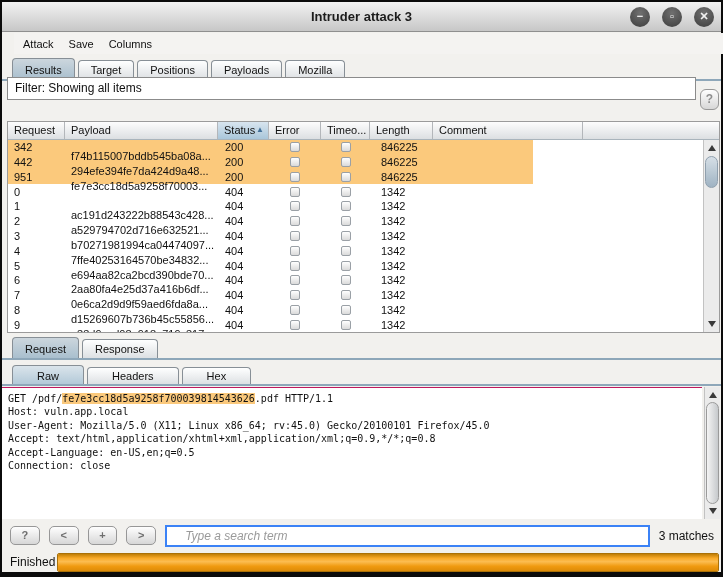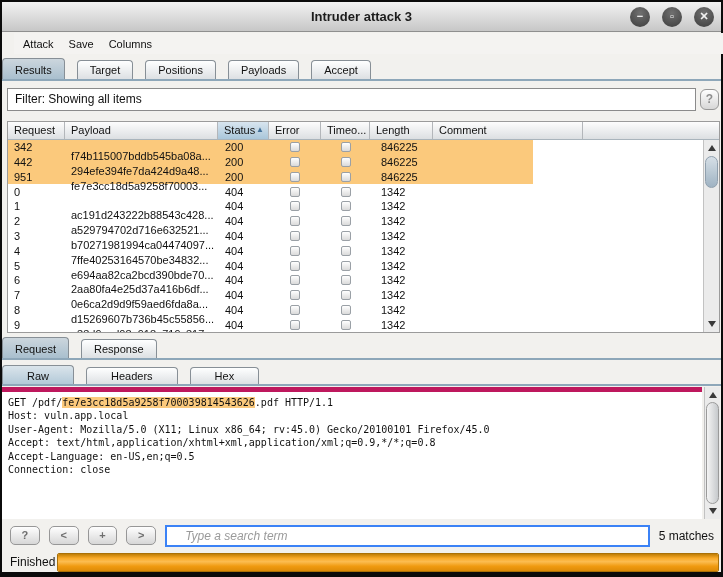--- a/index.html
+++ b/index.html
@@ -17,30 +17,30 @@
     background: radial-gradient(circle at 50% 30%, #707070, #3d3d3d);
     color: #f0f0f0; font-size: 11px; line-height: 19px; text-align: center; font-weight: bold; }
 
   
   .menubar { position: absolute; top: 31px; left: 12px; width: 100%; height: 21px; background: #f4f3f1;
     display: flex; align-items: center; padding-left: 9px; gap: 15px; font-size: 11px; }
   .menu-item { cursor: default; }
 
   
   .tabstrip { position: absolute; left: 0; width: 100%; }
-  .tabs { position: absolute; bottom: 2px; left: 0; display: flex; gap: 12px; align-items: flex-end; justify-content: space-between; }
+  .tabs { position: absolute; bottom: 2px; left: 10px; display: flex; gap: 3px; align-items: flex-end; justify-content: space-between; }
   .tab { border: 1px solid #878f96; border-bottom: none; border-radius: 4px 4px 0 0;
     background: linear-gradient(#feffff, #dde0e3); padding: 3px 12px 3px 12px; font-size: 11px; white-space: nowrap; }
   .tab.active { background: linear-gradient(#ccd6dd 0%, #a9bfce 100%); padding-top: 5px; }
   .tabline { position: absolute; bottom: 0; left: 0; right: 0; height: 2px; background: #8ea7b9; }
   .tabstrip.sub .tab { padding: 2px 24px; }
   .tabstrip.sub .tab.active { background: linear-gradient(#dae4eb, #b3c9d8); padding-top: 4px; }
 
   
-  .filterbox { position: absolute; left: 5px; top: 86px; width: 689px; height: 23px; background: #fff;
+  .filterbox { position: absolute; left: 5px; top: 75px; width: 689px; height: 23px; background: #fff;
     border: 1px solid #8b8b8b; font-size: 12px; line-height: 21px; padding-left: 7px; }
   .helpbtn { position: absolute; width: 19px; height: 21px; border: 1px solid #979797; border-radius: 6px;
     background: linear-gradient(#fefefe, #d7d7d7); color: #8e8e8e; font-weight: bold; font-size: 12px;
     text-align: center; line-height: 19px; }
   .helpbtn.filter-help { left: 698px; top: 87px; }
 
   
   .rtable { position: absolute; left: 5px; top: 119px; width: 713px; height: 212px;
     border: 1px solid #9b9b9b; background: #fff; }
   .thead { display: flex; height: 18px; width: 100%; background: linear-gradient(#fdfdfd, #dcdfe2);
@@ -72,21 +72,21 @@
   .sarrow.up { top: 1px; } .sarrow.down { bottom: 1px; }
   .tri-up { width: 0; height: 0; border-left: 4px solid transparent; border-right: 4px solid transparent; border-bottom: 6px solid #3a3a3a; }
   .tri-down { width: 0; height: 0; border-left: 4px solid transparent; border-right: 4px solid transparent; border-top: 6px solid #3a3a3a; }
   .thumb { position: absolute; left: 1px; width: 13px; border: 1px solid #90a0ae; border-radius: 7px;
     background: linear-gradient(180deg, #d6dfe6, #9fb3c3); }
   .thumb.small { top: 16px; height: 32px; }
   .thumb.full { top: 15px; bottom: 15px; background: linear-gradient(90deg, #f4f4f4, #c6c9cc); border-color: #9a9a9a; }
 
   
   .editor-text { position: absolute; left: 0; top: 385px; width: 700px; height: 132px; background: #fff;
-    border-top: 5px solid #be185d; font-family: "DejaVu Sans Mono", monospace; font-size: 10px;
+    border-top: 1px solid #be185d; font-family: "DejaVu Sans Mono", monospace; font-size: 10px;
     line-height: 13.4px; padding: 4px 0 0 6px; white-space: pre; overflow: hidden; }
   .vscroll.editor-scroll { right: 1px; top: 385px; height: 132px; }
   .hlspan { background: #fbc97c; }
 
   
   .searchbar { position: absolute; left: 0; top: 517px; width: 100%; height: 33px; display: flex;
     align-items: center; padding: 0 6px 0 8px; gap: 9px; }
   .sbtn { width: 30px; height: 19px; border: 1px solid #979797; border-radius: 5px;
     background: linear-gradient(#fefefe, #d7d7d7); font-size: 11px; font-weight: bold; color: #6e6e6e;
     text-align: center; line-height: 17px; }
@@ -121,21 +121,21 @@
     <span class="menu-item">Save</span>
     <span class="menu-item">Columns</span>
   </div>
 
   <div class="tabstrip" style="top:52px; height:27px;">
     <div class="tabs">
       <div class="tab active">Results</div>
       <div class="tab">Target</div>
       <div class="tab">Positions</div>
       <div class="tab">Payloads</div>
-      <div class="tab">Accept</div>
+      <div class="tab">Mozilla</div>
     </div>
     <div class="tabline"></div>
   </div>
 
   <div class="filterbox">Filter: Showing all items</div>
   <div class="helpbtn filter-help">?</div>
 
   <div class="rtable">
     <div class="thead">
       <div class="th th-req">Request</div>
@@ -356,21 +356,21 @@
         <div class="tri-down"></div>
       </div>
   </div>
 
   <div class="searchbar">
     <div class="sbtn">?</div>
     <div class="sbtn">&lt;</div>
     <div class="sbtn">+</div>
     <div class="sbtn">&gt;</div>
     <input class="searchinput" type="text" placeholder="Type a search term" style="">
-    <span class="matches">5 matches</span>
+    <span class="matches">3 matches</span>
   </div>
 
   <div class="statusrow">
     <span class="statelabel">Finished</span>
     <div class="progress">
       <div class="progress-fill"></div>
     </div>
   </div>
 
 </div>

